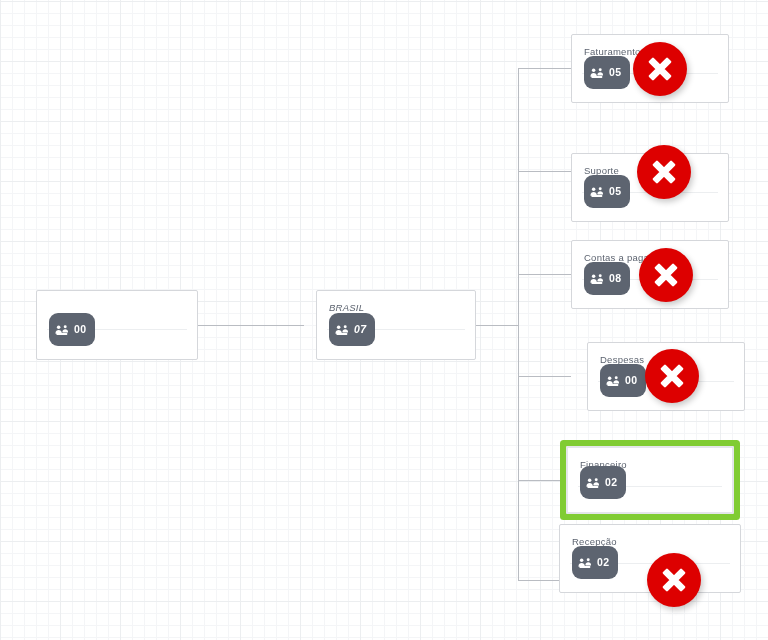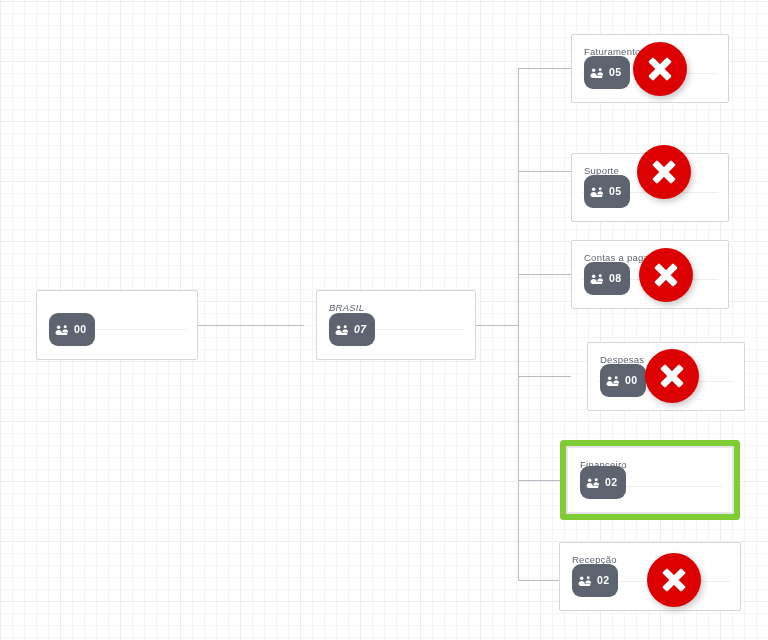--- a/index.html
+++ b/index.html
@@ -298,21 +298,21 @@
                 <path d="M0.7 12.2c0-2.6 2.1-4.1 4.5-4.1s4.5 1.5 4.5 4.1v1.2H0.7z" fill="#ffffff"></path>
                 <circle cx="14.6" cy="3.4" r="2.1" fill="#ffffff"></circle>
                 <path d="M10.6 10.6c0-2.2 1.8-3.5 4-3.5s4 1.3 4 3.5v1.0h-8z" fill="#ffffff"></path>
                 <rect x="2.0" y="12.4" width="15.6" height="2.6" rx="0.9" fill="#ffffff"></rect>
               </svg>
             </span>
             <span class="badge-count">02</span>
           </div>
         </div>
       </div>
-      <div class="node" style="left: 559px; top: 542px; width: 182px; height: 69px;">
+      <div class="node" style="left: 559px; top: 524px; width: 182px; height: 69px;">
         <div class="node-inner">
           <div class="node-title">Recepção</div>
           <div class="node-sep"></div>
           <div class="node-badge">
             <span>
               <svg class="users-icon" viewBox="0 0 20 16" xmlns="http://www.w3.org/2000/svg">
                 <circle cx="5.2" cy="4.1" r="2.5" fill="#ffffff"></circle>
                 <path d="M0.7 12.2c0-2.6 2.1-4.1 4.5-4.1s4.5 1.5 4.5 4.1v1.2H0.7z" fill="#ffffff"></path>
                 <circle cx="14.6" cy="3.4" r="2.1" fill="#ffffff"></circle>
                 <path d="M10.6 10.6c0-2.2 1.8-3.5 4-3.5s4 1.3 4 3.5v1.0h-8z" fill="#ffffff"></path>

